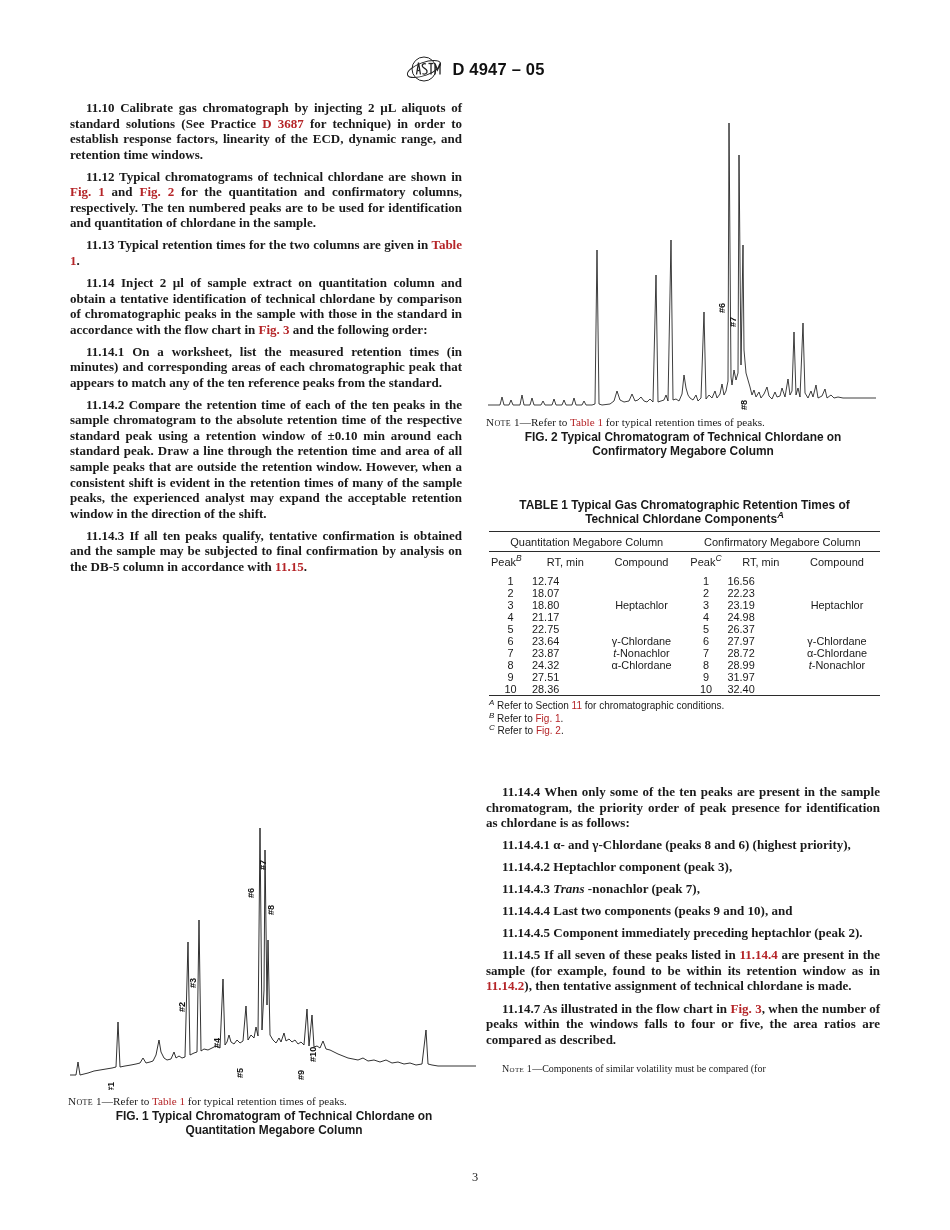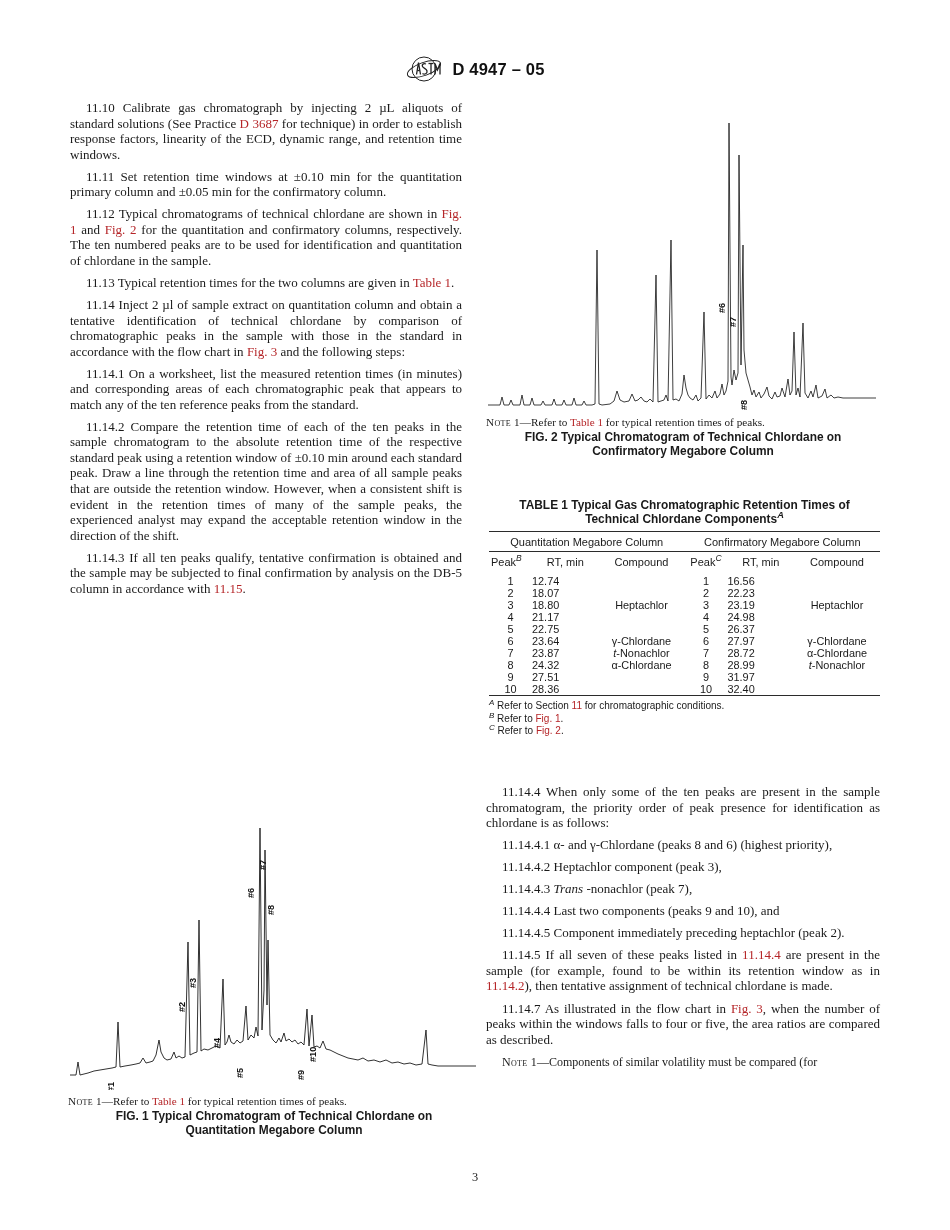--- a/index.html
+++ b/index.html
@@ -59,20 +59,21 @@
     width: 394px;
   }
 
   p.body {
     margin: 0 0 0 0;
     font-size: 13.0px;
     line-height: 15.55px;
     text-align: justify;
     text-indent: 16px;
     hyphens: auto;
+    font-weight: bold;
     -webkit-hyphens: auto;
   }
   p.body + p.body { margin-top: 6.5px; }
 
   .lk { color: #b52528; }
   .it { font-style: italic; }
 
   
   .fig-box { position: relative; }
   .fig-svg { display: block; width: 100%; height: auto; }
@@ -163,22 +164,22 @@
     top: 790px;
     width: 412px;
   }
   .col-right-bottom {
     position: absolute;
     left: 486px;
     top: 784px;
     width: 394px;
   }
   p.note {
-    margin: 9px 0 0 0;
-    font-size: 12px;
+    margin: 15px 0 0 0;
+    font-size: 10px;
     line-height: 13.6px;
     text-align: justify;
     text-indent: 16px;
   }
   p.note .sc { font-variant: small-caps; letter-spacing: 0.3px; }
 
   .page-num {
     position: absolute;
     top: 1170px;
     left: 0;
@@ -205,24 +206,23 @@
         <path d="M47 19 L57 19"></path>
           <path d="M52 19 L52 41"></path>
         <path d="M60 41 L60 19 L65 32 L70 19 L70 41"></path>
       </g>
     </svg>
     <span class="doc-id">D 4947 – 05</span>
   </div>
 
   <div class="col-left" id="left-col">
       <p class="body"><span>11.10  Calibrate gas chromatograph by injecting 2 µL aliquots of standard solutions (See Practice </span><span class="lk">D 3687</span><span> for technique) in order to establish response factors, linearity of the ECD, dynamic range, and retention time windows.</span></p>
-      <p class="body"><span>11.11  Set retention time windows at ±0.10 min for the quantitation primary column and ±0.05 min for the confirmatory column.</span></p>
       <p class="body"><span>11.12  Typical chromatograms of technical chlordane are shown in </span><span class="lk">Fig. 1</span><span> and </span><span class="lk">Fig. 2</span><span> for the quantitation and confirmatory columns, respectively. The ten numbered peaks are to be used for identification and quantitation of chlordane in the sample.</span></p>
       <p class="body"><span>11.13  Typical retention times for the two columns are given in </span><span class="lk">Table 1</span><span>.</span></p>
-      <p class="body"><span>11.14  Inject 2 µl of sample extract on quantitation column and obtain a tentative identification of technical chlordane by comparison of chromatographic peaks in the sample with those in the standard in accordance with the flow chart in </span><span class="lk">Fig. 3</span><span> and the following steps:</span></p>
+      <p class="body"><span>11.14  Inject 2 µl of sample extract on quantitation column and obtain a tentative identification of technical chlordane by comparison of chromatographic peaks in the sample with those in the standard in accordance with the flow chart in </span><span class="lk">Fig. 3</span><span> and the following order:</span></p>
       <p class="body"><span>11.14.1  On a worksheet, list the measured retention times (in minutes) and corresponding areas of each chromatographic peak that appears to match any of the ten reference peaks from the standard.</span></p>
       <p class="body"><span>11.14.2  Compare the retention time of each of the ten peaks in the sample chromatogram to the absolute retention time of the respective standard peak using a retention window of ±0.10 min around each standard peak. Draw a line through the retention time and area of all sample peaks that are outside the retention window. However, when a consistent shift is evident in the retention times of many of the sample peaks, the experienced analyst may expand the acceptable retention window in the direction of the shift.</span></p>
       <p class="body"><span>11.14.3  If all ten peaks qualify, tentative confirmation is obtained and the sample may be subjected to final confirmation by analysis on the DB-5 column in accordance with </span><span class="lk">11.15</span><span>.</span></p>
     </div>
 
   <div class="col-right-top">
     <div class="fig-box">
       <svg class="fig-svg" viewBox="0 0 394 316" preserveAspectRatio="none">
         <g stroke="#1c1c1c" stroke-width="0.85" fill="none" stroke-linejoin="round">
           <path d="M2,310 L14,310 L16,302 L18,310 L23,310 L25,305 L27,310 L34,310 L36,300 L38,310

